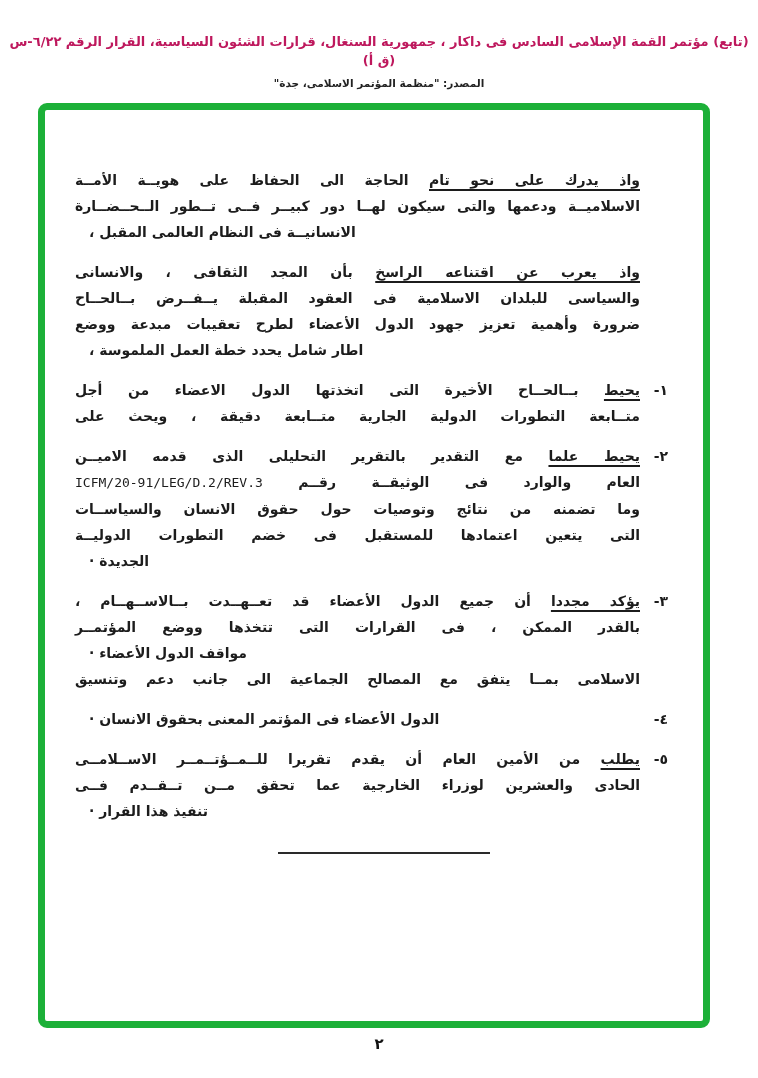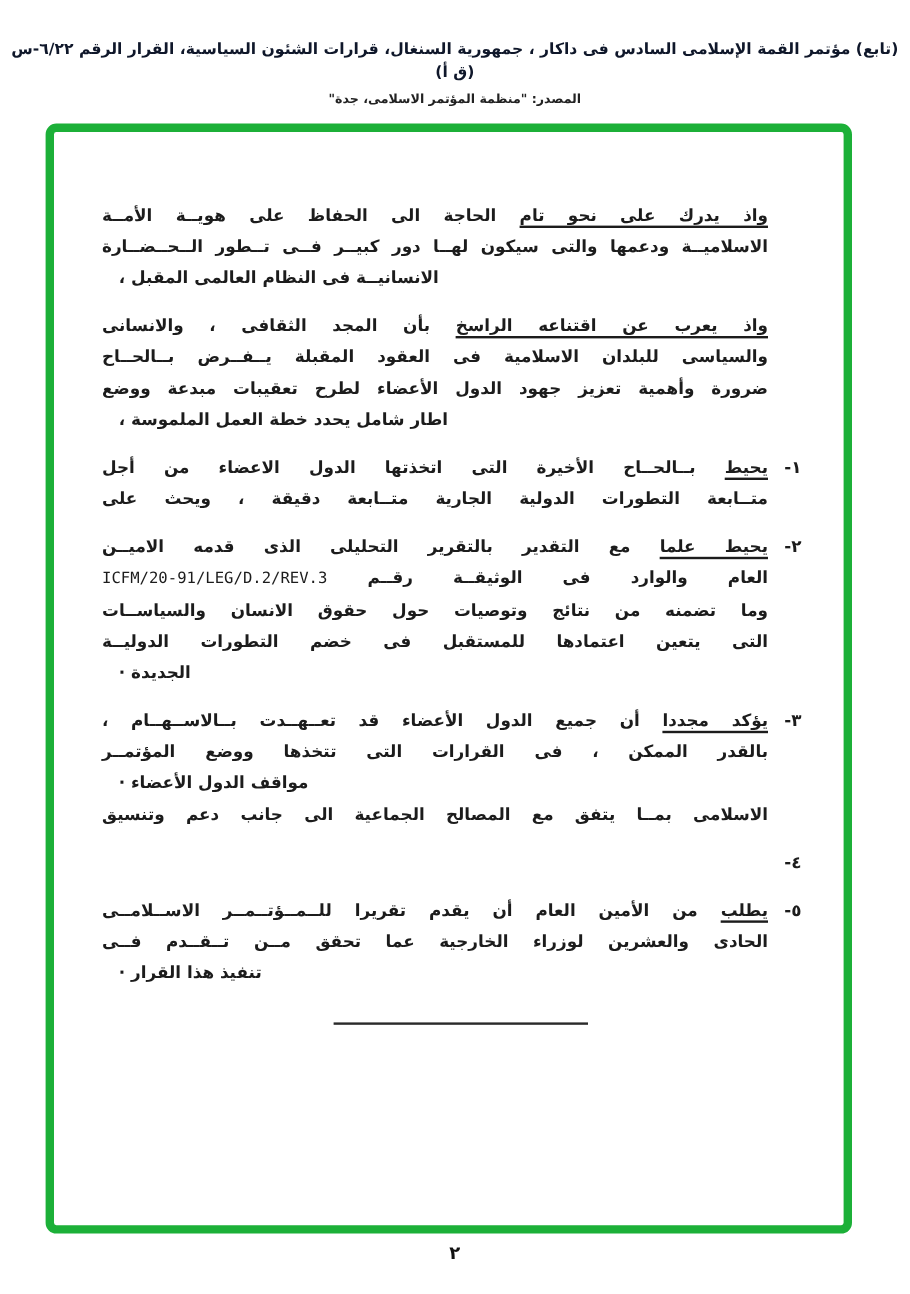--- a/index.html
+++ b/index.html
@@ -1,36 +1,36 @@
 <!DOCTYPE html>
 <html><head>
 <meta charset="utf-8">
 <style>
   html, body { margin: 0; padding: 0; background: #ffffff; }
   .page {
     position: relative; width: 758px; height: 1078px; background: #ffffff;
     font-family: "DejaVu Sans", sans-serif; color: #1a1a1a; overflow: hidden;
   }
   .hdr { position: absolute; top: 32px; left: 8px; right: 8px; direction: rtl; text-align: center; }
-  .hdr1 { font-size: 13px; font-weight: bold; line-height: 19px; color: #0f172a; }
+  .hdr1 { font-size: 13px; font-weight: bold; line-height: 19px; color: #be185d; }
   .hdr2 { margin-top: 7px; font-size: 10.5px; font-weight: bold; color: #222; }
   .frame {
     position: absolute; left: 38px; top: 103px; width: 672px; height: 925px;
     border: 7px solid #1cb038; border-radius: 9px; box-sizing: border-box; background: #fff;
   }
   .content {
     box-sizing: border-box; width: 100%; height: 100%;
     padding: 57px 35px 0 30px; direction: rtl;
     font-size: 14px; font-weight: bold; color: #1c1c1c;
   }
   .para { margin: 0 28px 14px 0; }
   .item { display: flex; margin: 0 0 14px 0; }
   .num { flex: none; width: 28px; line-height: 26px; text-align: right; }
   .itext { flex: 1; min-width: 0; }
-  .line { line-height: 26px; text-align: justify; text-align-last: justify; white-space: normal; margin-left: 10px; }
+  .line { line-height: 26px; text-align: justify; text-align-last: justify; white-space: normal; }
   .line.last { text-align: center; text-align-last: left; padding-left: 14px; }
   .u { text-decoration: underline; text-decoration-thickness: 1.6px; text-underline-offset: 4px; }
   .mono { font-family: "DejaVu Sans Mono", monospace; font-size: 13px; font-weight: normal; }
   .rule { width: 212px; height: 0; border-top: 2px solid #2a2a2a; margin: 28px auto 0; transform: translateX(12px); }
   .pagenum { position: absolute; top: 1035px; left: 0; right: 0; text-align: center; font-size: 15px; font-weight: bold; color: #111; }
 </style>
 </head>
 <body>
 
 <div class="page">
@@ -81,20 +81,21 @@
           <div class="line"><span class="u">يؤكد مجددا</span><span> أن جميع الدول الأعضاء قد تعــهــدت بــالاســهــام ،</span></div>
           <div class="line"><span>بالقدر الممكن ، فى القرارات التى تتخذها ووضع المؤتمــر</span></div>
           <div class="line last"><span>مواقف الدول الأعضاء ·</span></div>
           <div class="line"><span>الاسلامى بمــا يتفق مع المصالح الجماعية الى جانب دعم وتنسيق</span></div>
         </div>
       </div>
 
       <div class="item">
         <div class="num">٤-</div>
         <div class="itext">
+          <div class="line last"><span>الدول الأعضاء فى المؤتمر المعنى بحقوق الانسان ·</span></div>
         </div>
       </div>
 
       <div class="item">
         <div class="num">٥-</div>
         <div class="itext">
           <div class="line"><span class="u">يطلب</span><span> من الأمين العام أن يقدم تقريرا للــمــؤتــمــر الاســلامــى</span></div>
           <div class="line"><span>الحادى والعشرين لوزراء الخارجية عما تحقق مــن تــقــدم فــى</span></div>
           <div class="line last"><span>تنفيذ هذا القرار ·</span></div>
         </div>

